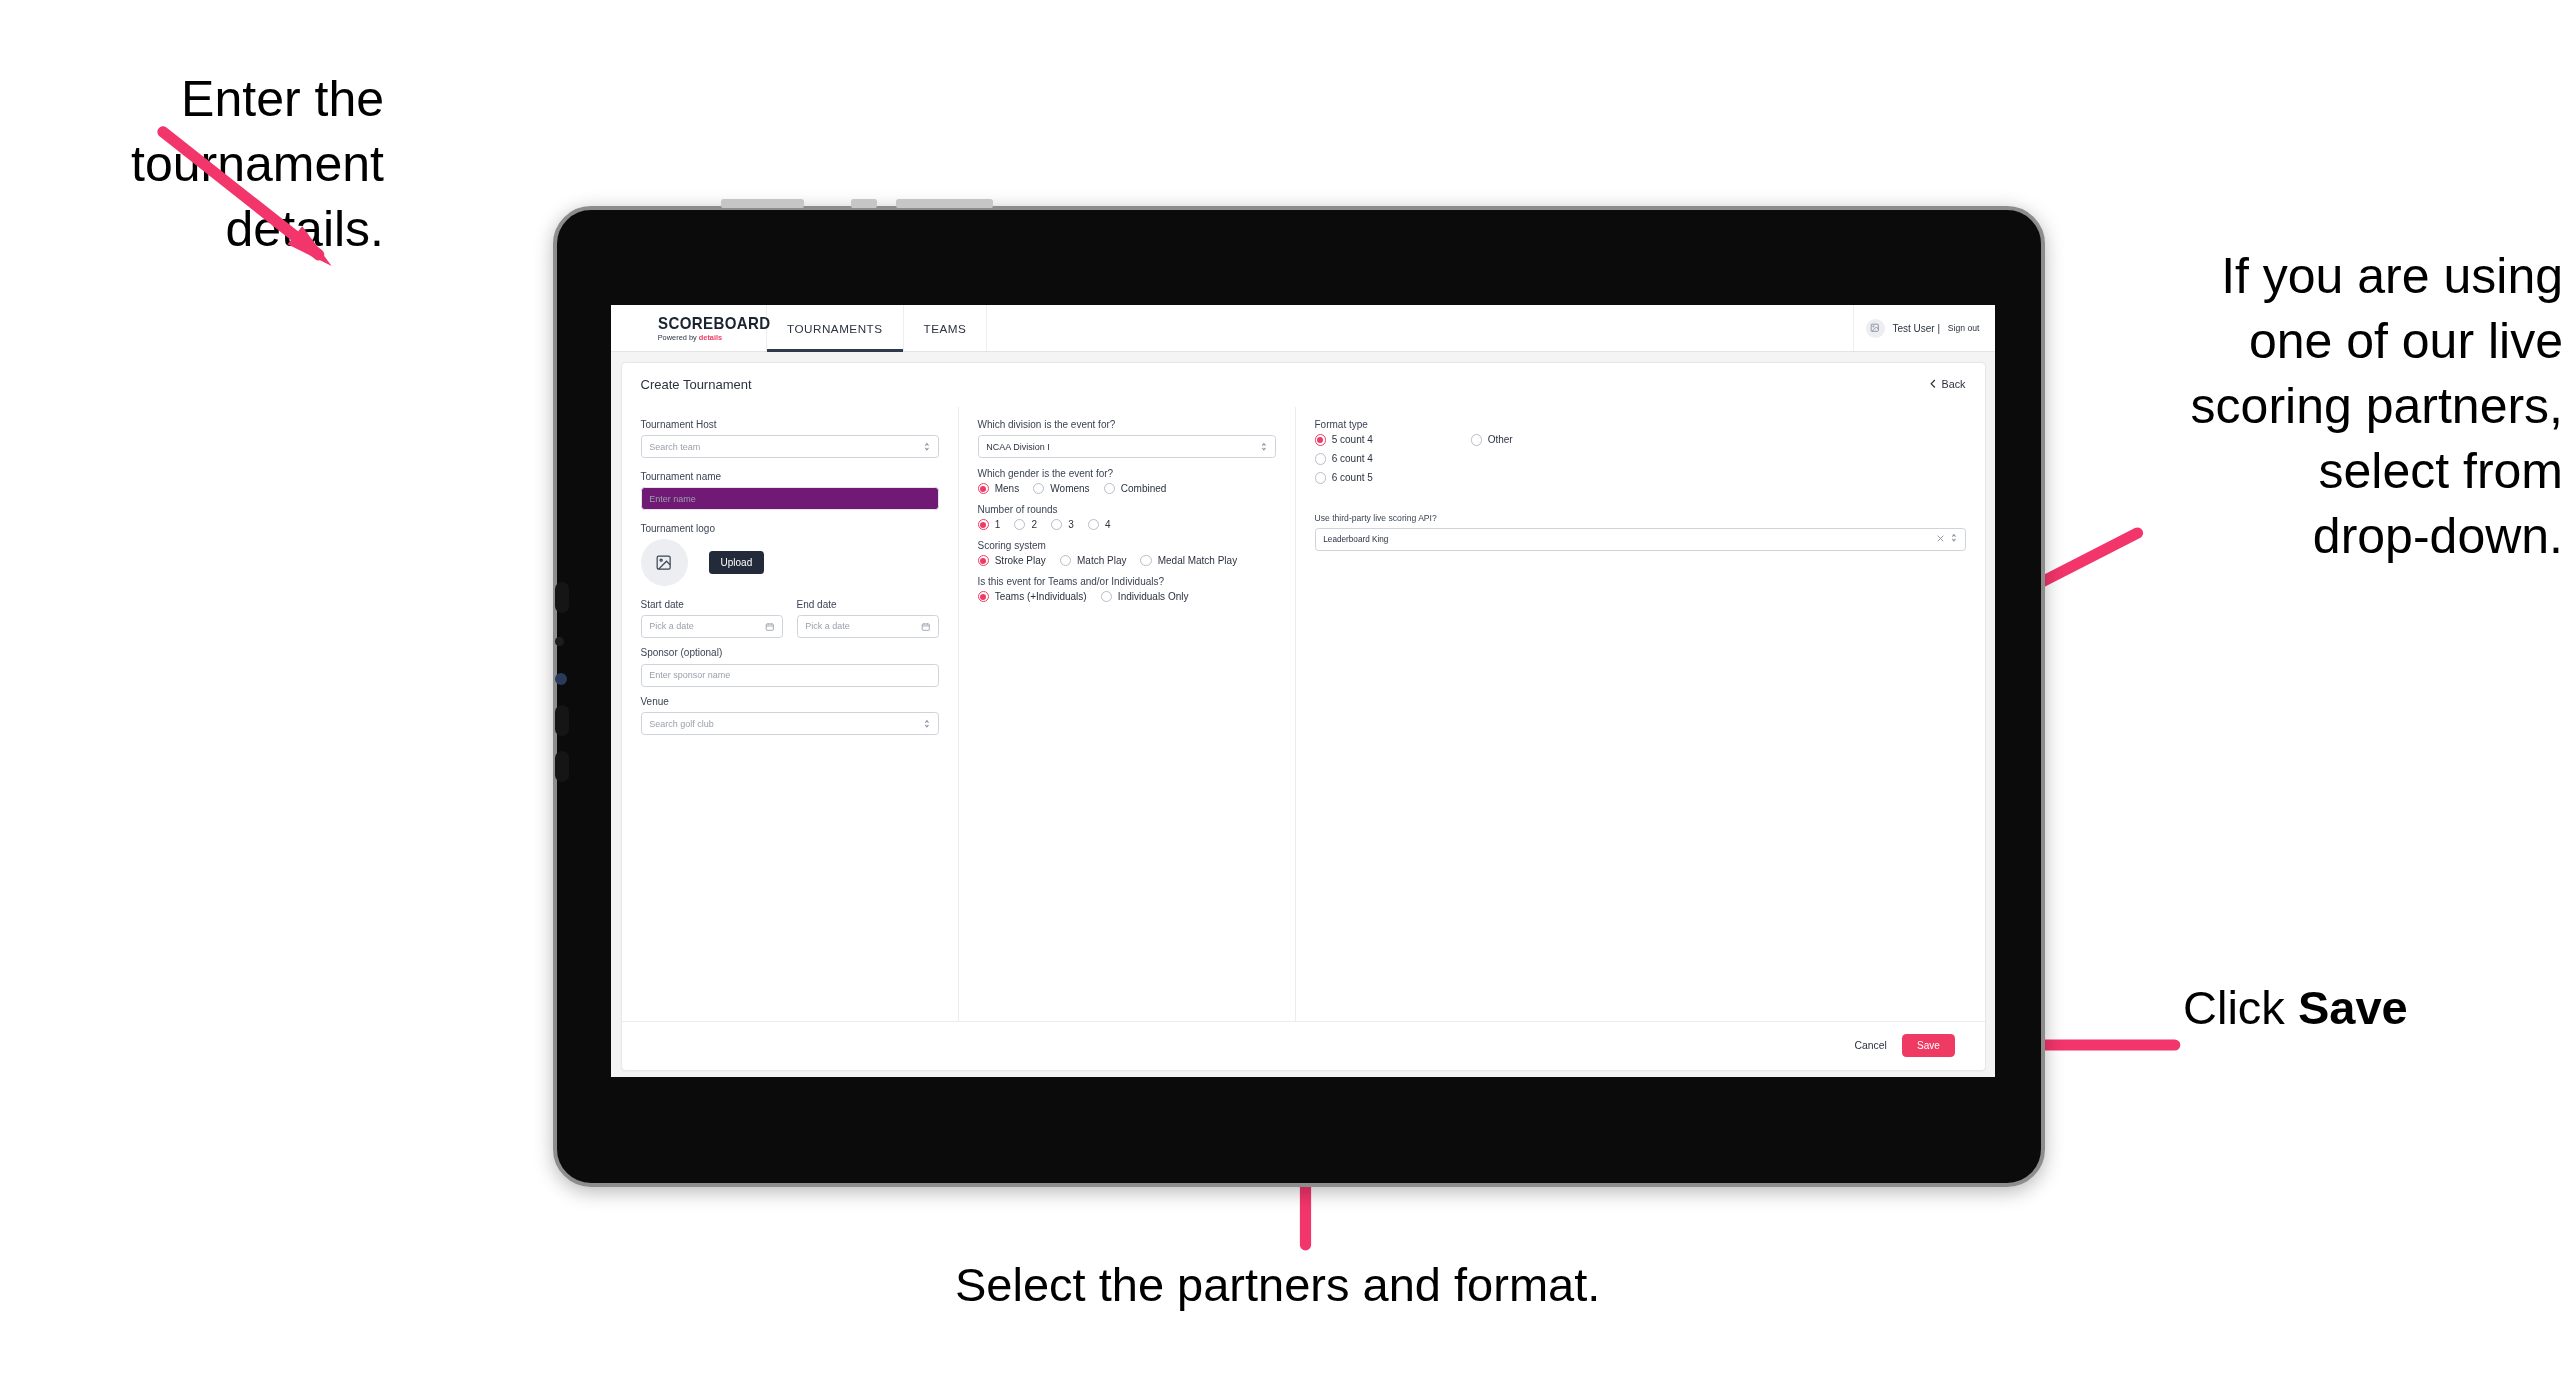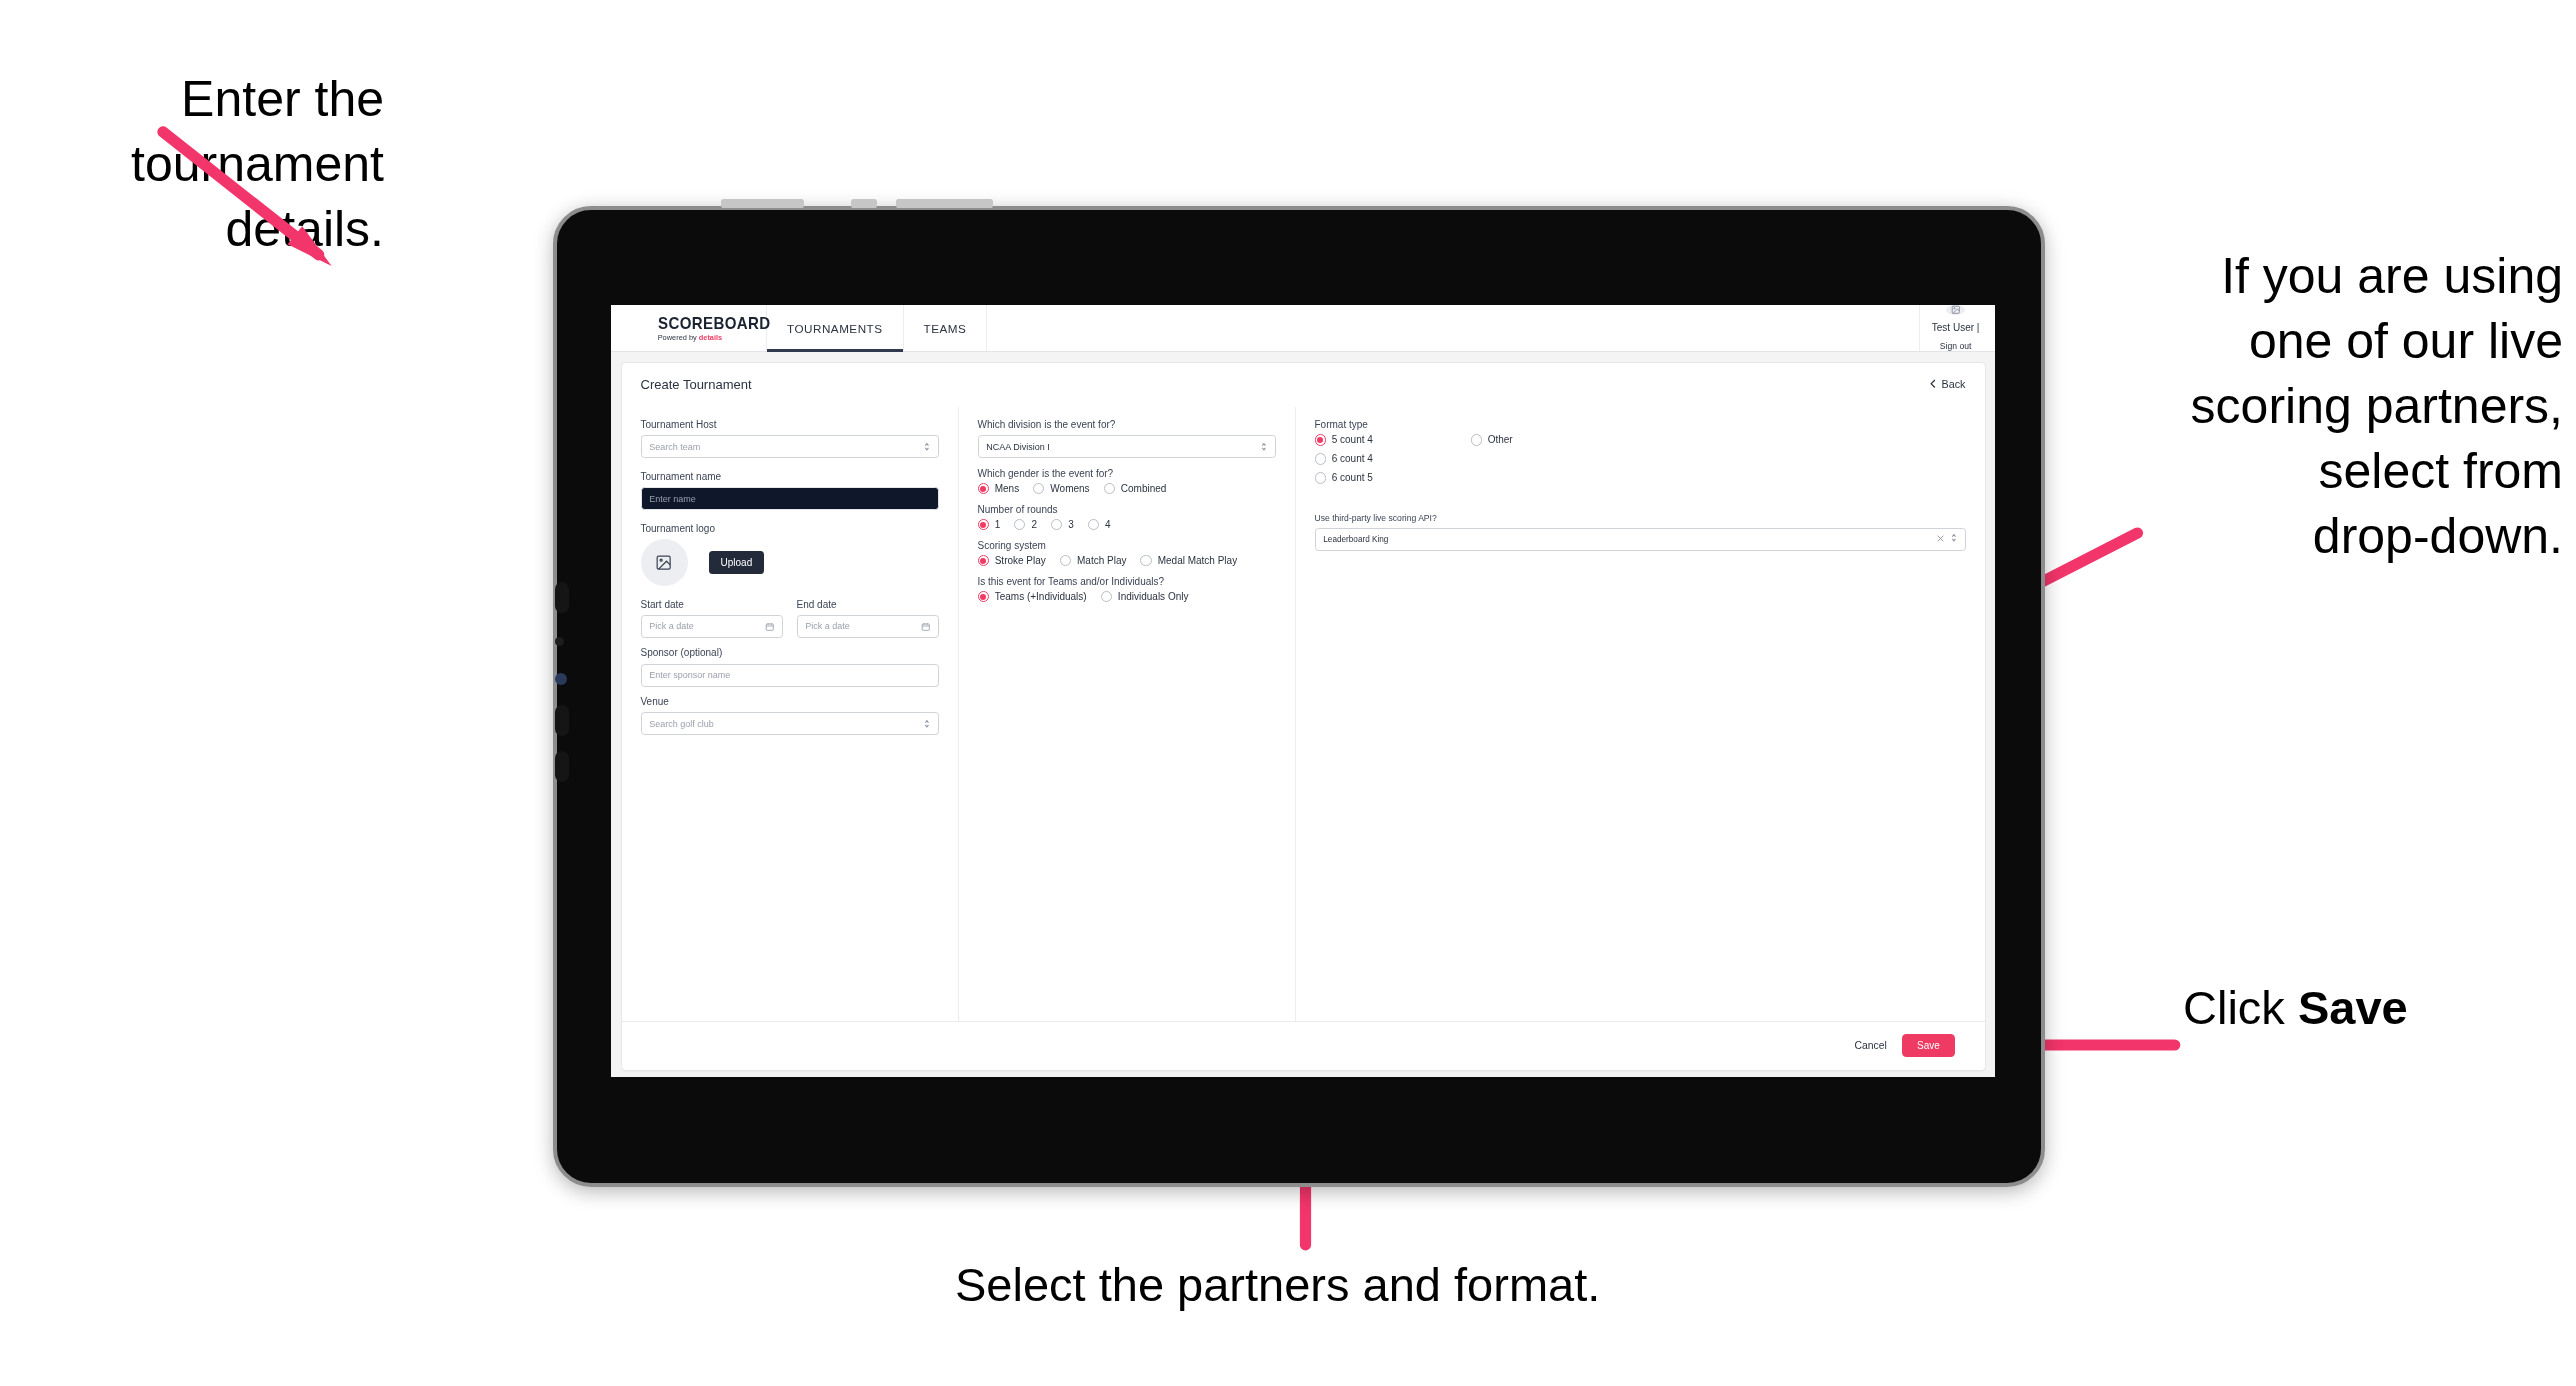--- a/index.html
+++ b/index.html
@@ -79,21 +79,21 @@
     display:flex; align-items:center; padding:0 20px;
     font-size:11.7px; letter-spacing:0.5px; color:#2b3240;
     border-right:0.9px solid #eceef1; cursor:pointer; position:relative;
   }
   .navtab.active::after {
     content:""; position:absolute; left:0; right:0; bottom:-0.9px;
     height:2.6px; background:#2f3a4e;
   }
   #nav-spacer { flex:1; border-right:0.9px solid #eceef1; }
   #nav-user {
-    display:flex; align-items:center; gap:7.8px; padding:0 15.6px 0 12px;flex-direction:column;
+    display:flex; align-items:center; gap:7.8px; padding:0 15.6px 0 12px;
   }
   #nav-avatar {
     width:19px; height:19px; border-radius:50%; background:#eceef1;
     display:flex; align-items:center; justify-content:center; color:#7b8293;
   }
   #nav-username { font-size:10px; color:#2b3240; }
   #nav-signout { font-size:8.6px; color:#2b3240; cursor:pointer; }
 
   
   #card {
@@ -118,21 +118,21 @@
   .fld-label.tight { margin-bottom:4.3px; }
   .gap { height:13px; }
   .gap-sm { height:9.5px; }
 
   .inp {
     height:23px; border:0.9px solid #cfd2d8; border-radius:3.5px; background:#fff;
     display:flex; align-items:center; padding:0 7.8px;
     font-size:9px; color:#9a9fab; position:relative; cursor:text;
   }
   .inp.filled { color:#2b3240; }
-  .inp.grey { background:#0f172a; border-color:#e4e5e9; }
+  .inp.grey { background:#701a75; border-color:#e4e5e9; }
   .inp .right-ic { position:absolute; right:7px; display:flex; align-items:center; gap:6px; color:#8b90a0; }
 
   .row2 { display:flex; gap:14px; }
   .row2 > div { flex:1; }
 
   
   #logo-row { display:flex; align-items:center; gap:21px; margin-top:3.5px; }
   #logo-circle {
     width:47px; height:47px; border-radius:50%; background:#eceef1;
     display:flex; align-items:center; justify-content:center; color:#3b4354;

